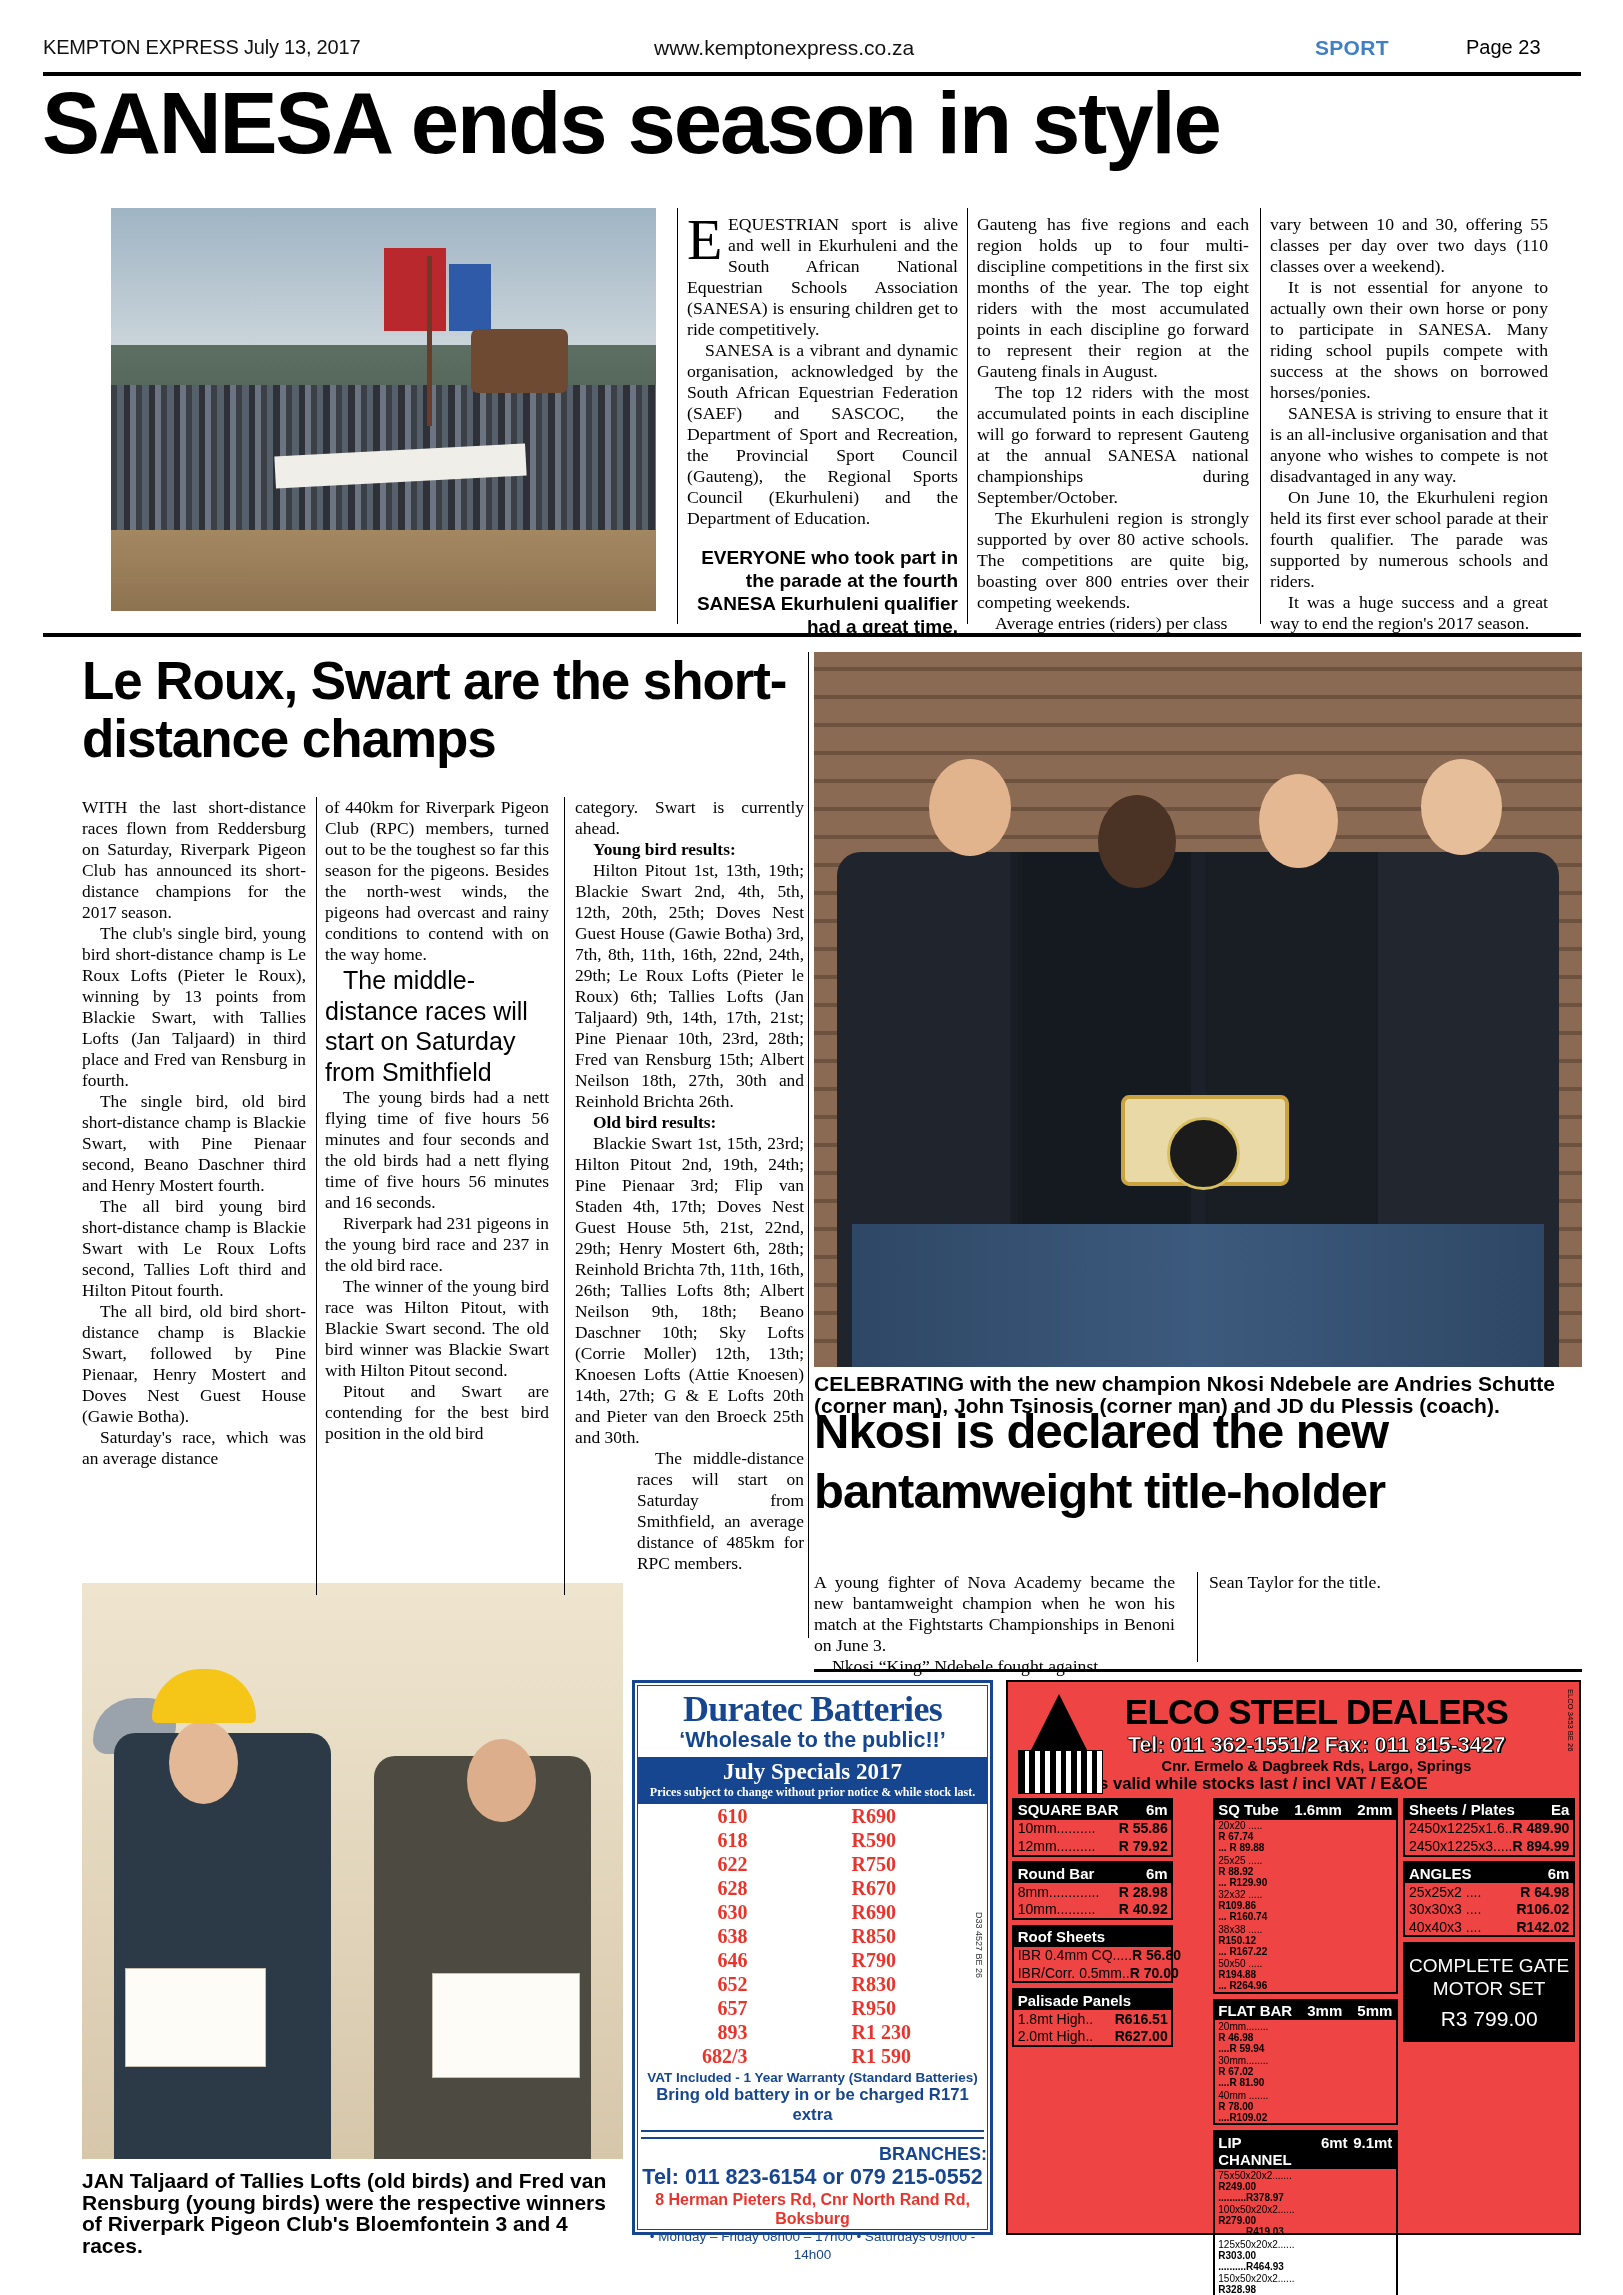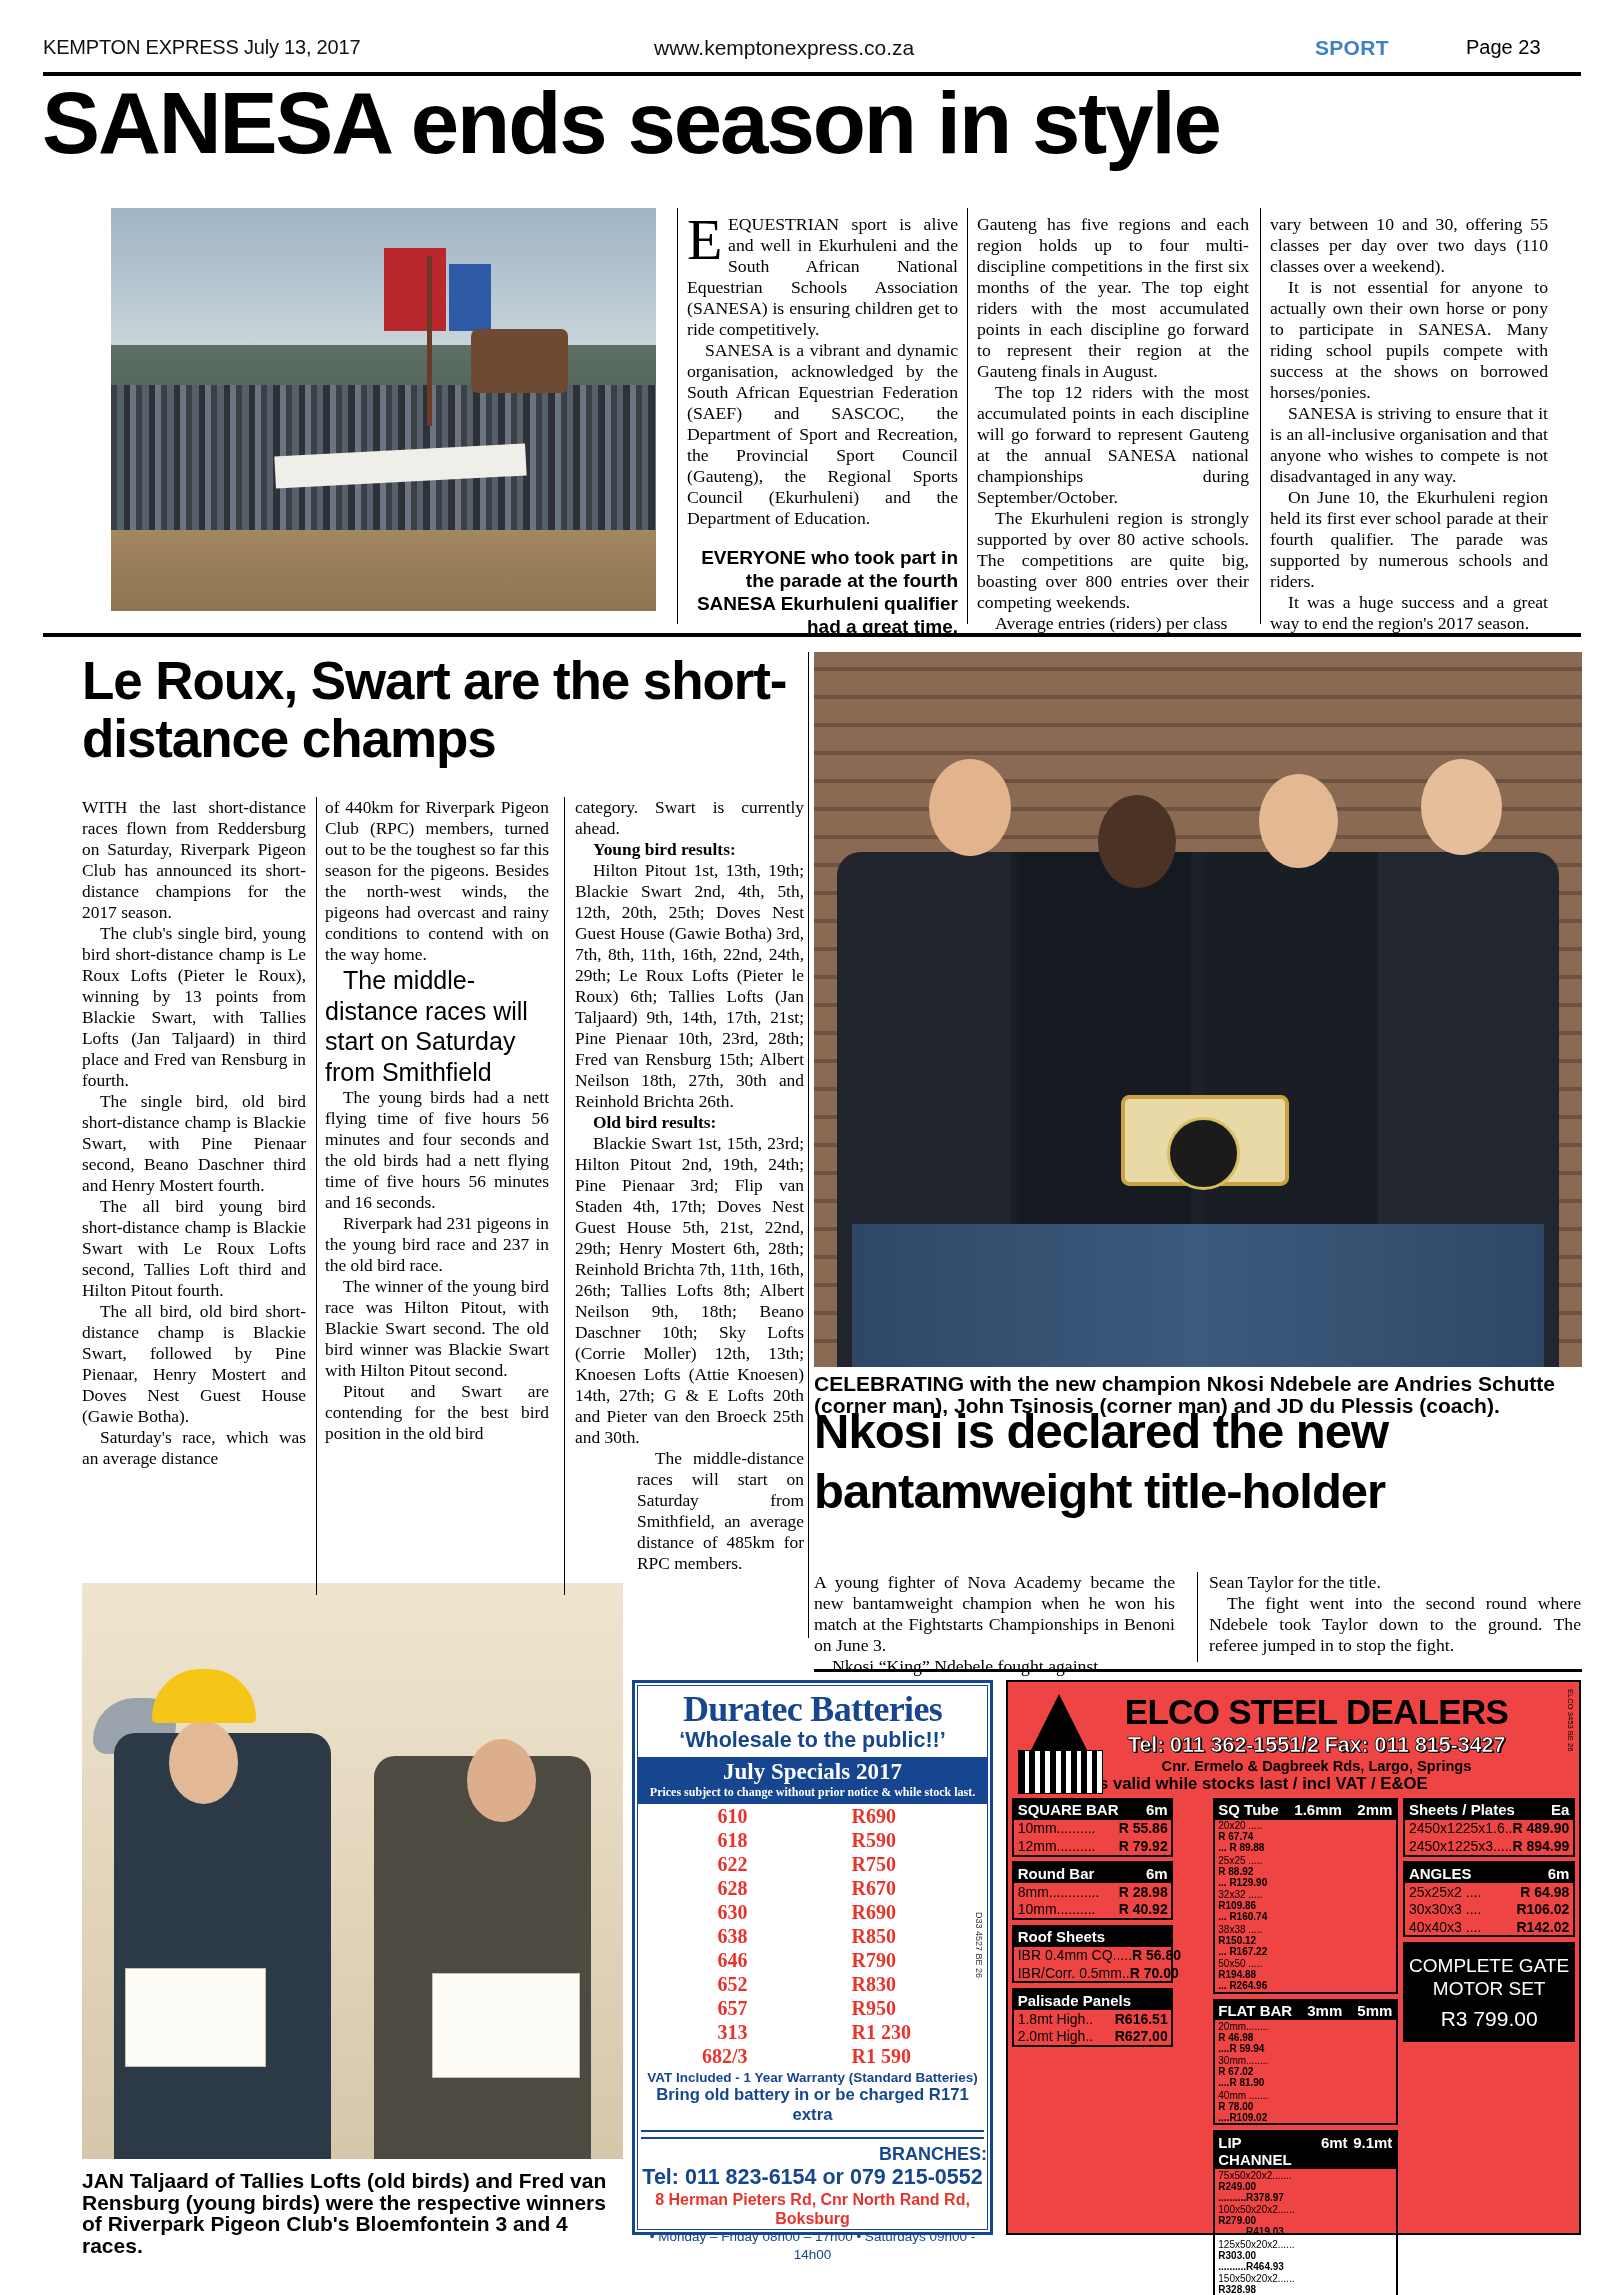--- a/index.html
+++ b/index.html
@@ -253,21 +253,20 @@
   <div class="photo-cap" style="left:814px;top:1373px;width:768px;">CELEBRATING with the new champion Nkosi Ndebele are Andries Schutte (corner man), John Tsinosis (corner man) and JD du Plessis (coach).</div>
 
   <div class="head3">Nkosi is declared the new bantamweight title-holder</div>
 
   <div class="col" id="bx-c1">
     <p class="first">A young fighter of Nova Academy became the new bantamweight champion when he won his match at the Fightstarts Championships in Benoni on June 3.</p>
     <p>Nkosi “King” Ndebele fought against</p>
   </div>
   <div class="col" id="bx-c2">
     <p class="first">Sean Taylor for the title.</p>
-    <p>The fight went into the second round where Ndebele took Taylor down to the ground. The referee jumped in to stop the fight.</p>
   </div>
 
   <div class="rule-thin" style="left:814px;top:1669px;width:768px;height:2.8px;"></div>
 
   <div id="duratec">
     <div class="inner">
       <div class="dt-title">Duratec Batteries</div>
       <div class="dt-sub">‘Wholesale to the public!!’</div>
       <div class="dt-band">
         <div class="b1">July Specials 2017</div>
@@ -304,21 +303,21 @@
           </div>
           <div class="dt-row">
             <div class="c1">652</div>
             <div class="c2">R830</div>
           </div>
           <div class="dt-row">
             <div class="c1">657</div>
             <div class="c2">R950</div>
           </div>
           <div class="dt-row">
-            <div class="c1">313</div>
+            <div class="c1">893</div>
             <div class="c2">R1 230</div>
           </div>
           <div class="dt-row">
             <div class="c1">682/3</div>
             <div class="c2">R1 590</div>
           </div>
         </div>
       <div class="dt-note1">VAT Included - 1 Year Warranty (Standard Batteries)</div>
       <div class="dt-note2">Bring old battery in or be charged R171 extra</div>
       <div class="dt-hr"></div>

